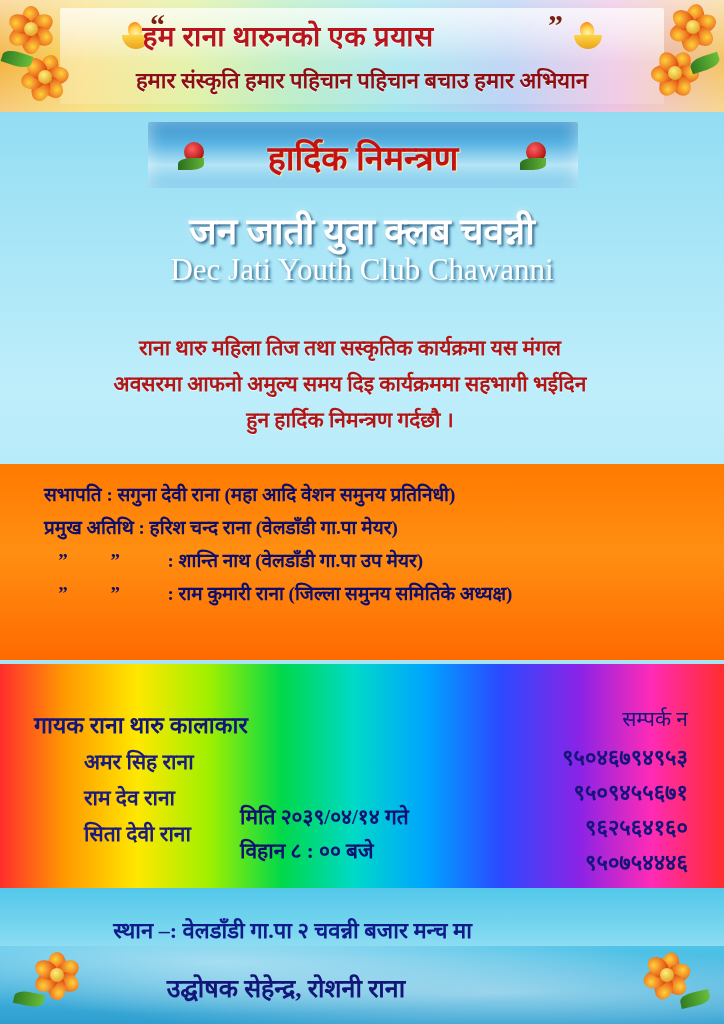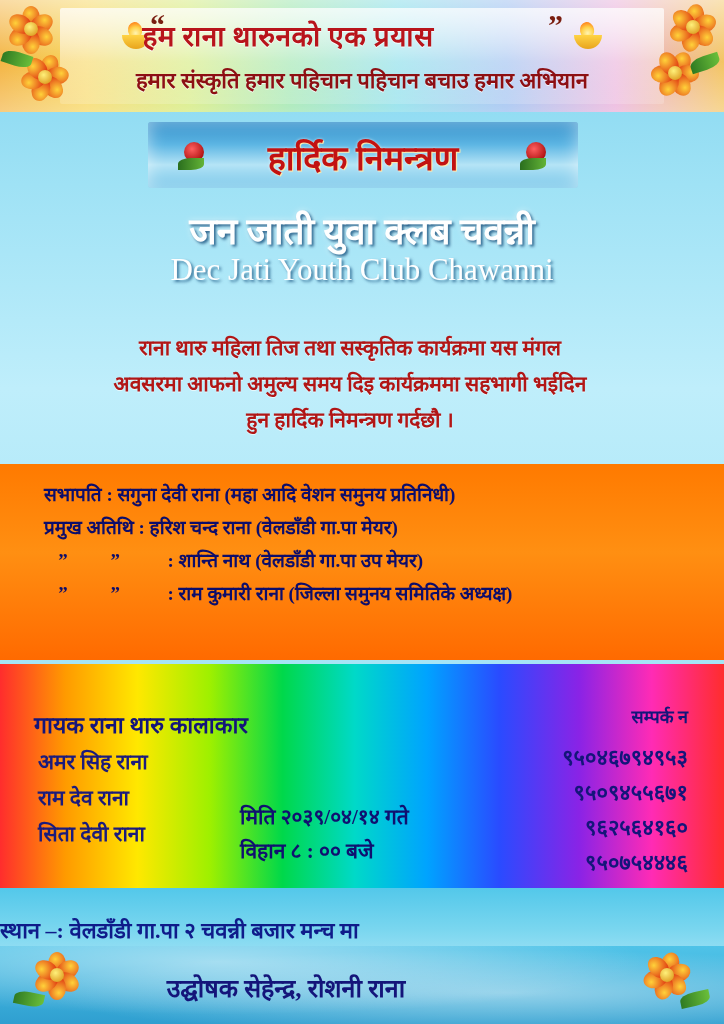--- a/index.html
+++ b/index.html
@@ -238,38 +238,38 @@
   }
   .singers {
     position: absolute;
     left: 38px; top: 744px;
     font-family: "Liberation Serif", serif;
     font-size: 21px;
     line-height: 36px;
     color: #1b1b7d;
     font-weight: bold;
   }
-  .singers .row { display: block; }
+  .singers .row { display: block; margin-left: 46px; }
   .date-box {
     position: absolute;
     left: 240px; top: 800px;
     width: 210px;
     font-family: "Liberation Serif", serif;
     font-size: 21px;
     line-height: 34px;
     color: #101070;
     font-weight: bold;
   }
   .date-box .row { display: block; }
   .contact-title {
     position: absolute;
     right: 36px; top: 704px;
     font-family: "Liberation Serif", serif;
-    font-size: 18px;
-    font-weight: bold;
+    font-size: 21px;
+    font-weight: normal;
     color: #14157a;
   }
   .contact-nums {
     position: absolute;
     right: 36px; top: 740px;
     text-align: right;
     font-family: "Liberation Serif", serif;
     font-size: 22px;
     line-height: 35px;
     color: #14157a;
@@ -290,20 +290,21 @@
     width: 724px; height: 78px;
     background:
       radial-gradient(ellipse at 30% 20%, rgba(255,255,255,0.5), rgba(255,255,255,0) 60%),
       radial-gradient(ellipse at 70% 60%, rgba(255,255,255,0.45), rgba(255,255,255,0) 65%),
       linear-gradient(180deg, #4fc3e8, #2f9fd0);
   }
   .venue {
     position: absolute;
     left: 0; top: 914px;
     width: 585px;
+    text-align: center;
     font-family: "Liberation Serif", serif;
     font-size: 22px;
     font-weight: bold;
     color: #0f1b8a;
   }
   .announcer {
     position: absolute;
     left: 0; top: 970px;
     width: 572px;
     text-align: center;

